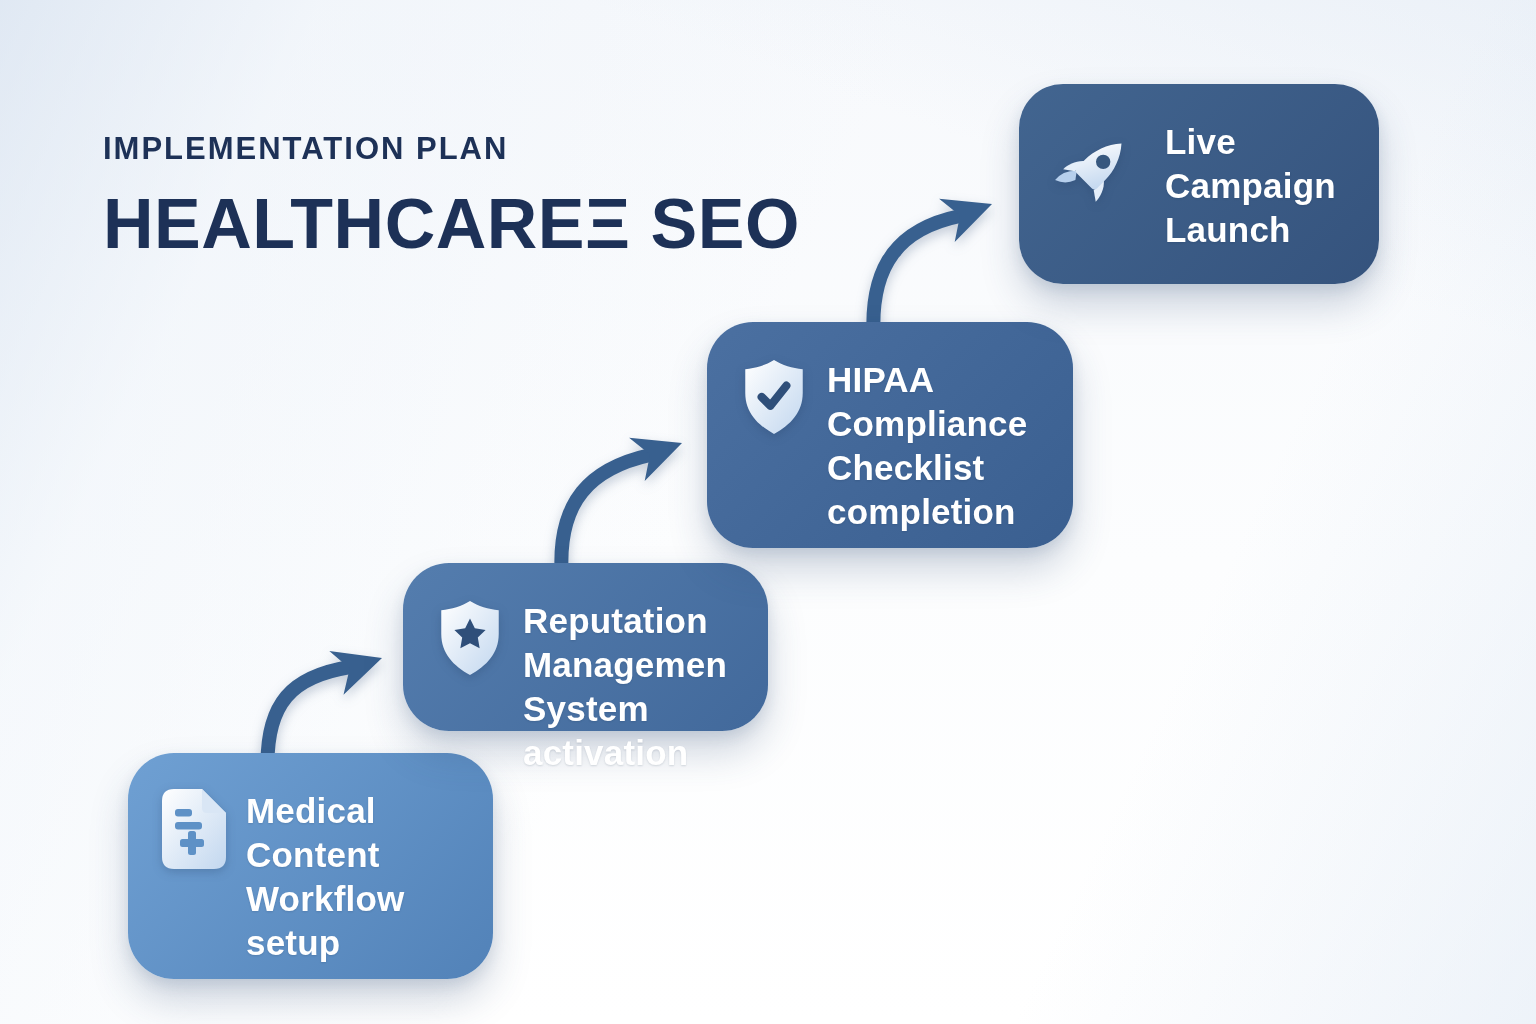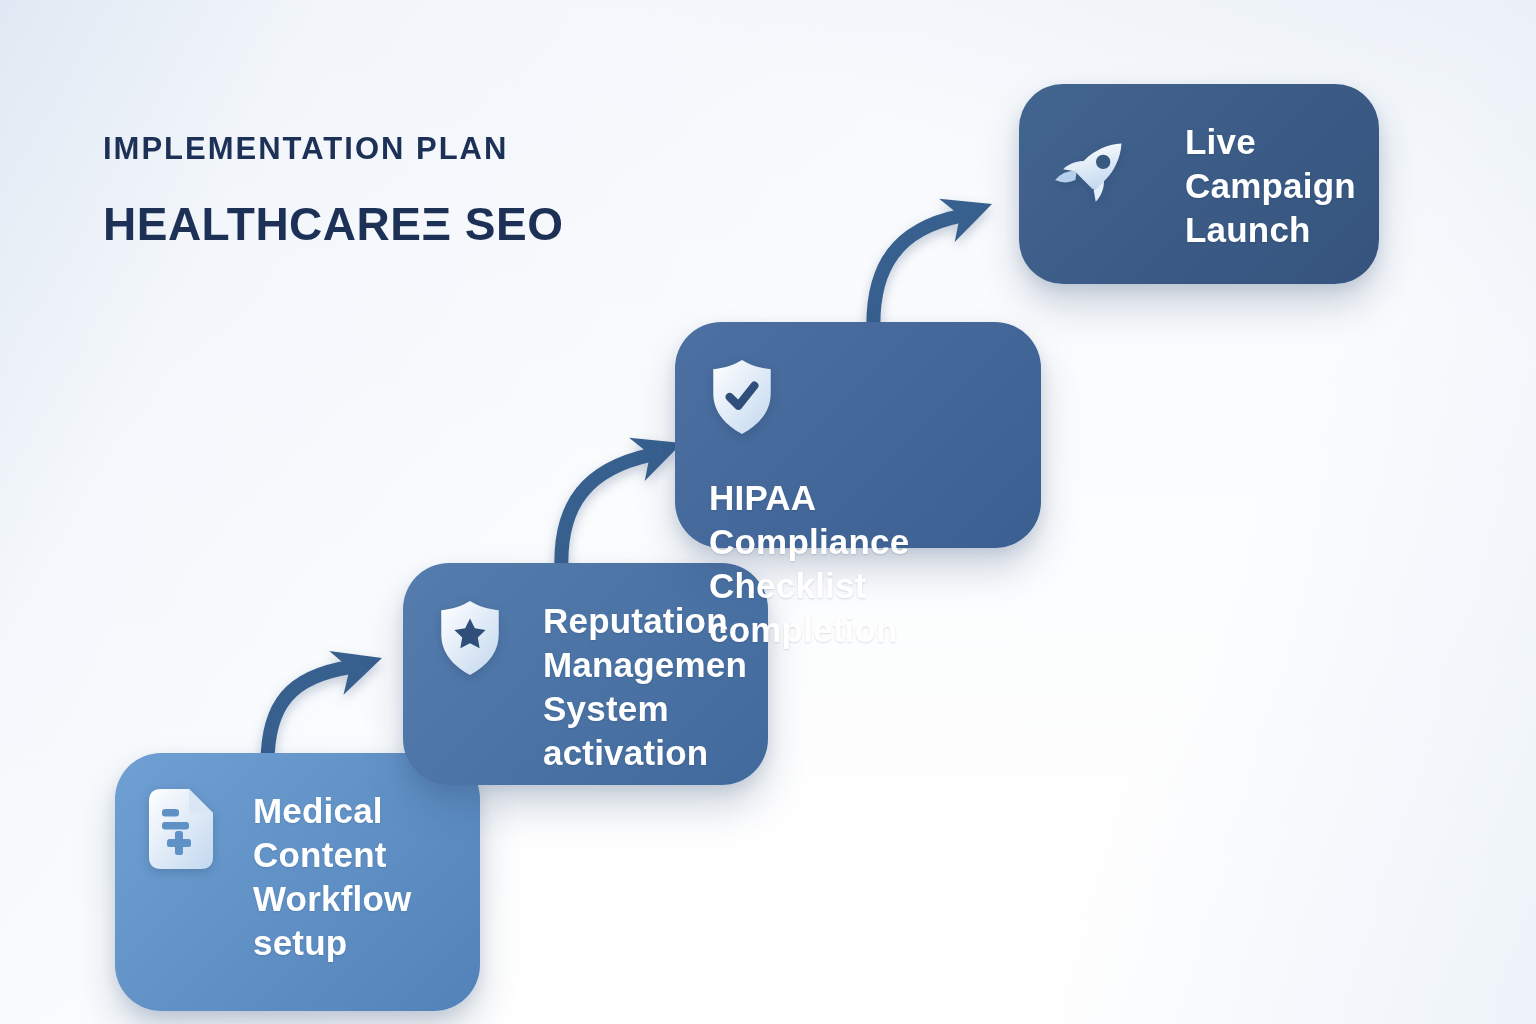--- a/index.html
+++ b/index.html
@@ -11,37 +11,37 @@
       linear-gradient(295deg, rgba(216,228,242,.45) 0%, rgba(255,255,255,0) 26%),
       linear-gradient(200deg, rgba(214,226,240,.35) 0%, rgba(255,255,255,0) 22%),
       linear-gradient(180deg,#f7f9fc 0%,#fcfdfe 55%,#ffffff 100%);
   }
   .header{position:absolute;left:103px;top:92px;}
   .kicker{
     font-size:31px;font-weight:bold;letter-spacing:2px;line-height:1.1;
     color:#1d3157;
   }
   .title{
-    margin-top:18px;font-size:46px;font-weight:bold;letter-spacing:.5px;
+    margin-top:18px;font-size:70px;font-weight:bold;letter-spacing:.5px;
     line-height:81px;color:#1d3157;
   }
   .card{
     position:absolute;border-radius:46px;display:flex;align-items:flex-start;
-    padding:36px 34px 30px 34px;box-sizing:border-box;gap:40px;
+    padding:36px 34px 30px 34px;box-sizing:border-box;gap:20px;
     box-shadow:0 22px 38px rgba(44,74,112,.22), 0 6px 14px rgba(44,74,112,.12);
   }
   .card .icon{flex:0 0 auto;display:block;filter:drop-shadow(0 3px 5px rgba(30,55,90,.25));}
   .card .label{
     color:#ffffff;font-size:35px;font-weight:bold;line-height:1.26;
     white-space:pre-line;letter-spacing:.2px;
     text-shadow:0 1px 2px rgba(20,40,70,.15);
   }
-  #card1{left:115px;top:753px;width:365px;height:258px;}
-  #card2{left:403px;top:563px;width:365px;height:222px;}
-  #card3{left:675px;top:322px;width:366px;height:226px;flex-direction:column;}
+  #card1{left:128px;top:753px;width:365px;height:226px;}
+  #card2{left:403px;top:563px;width:365px;height:168px;}
+  #card3{left:707px;top:322px;width:366px;height:226px;}
   #card4{left:1019px;top:84px;width:360px;height:200px;border-radius:44px;}
   #arrow-layer{
     position:absolute;left:0;top:0;z-index:0;
     filter:drop-shadow(0 5px 6px rgba(50,80,120,.28));
   }
   .card{z-index:1;}
   .header{z-index:1;margin-top:40px;}
 </style>
 </head>
 <body>

